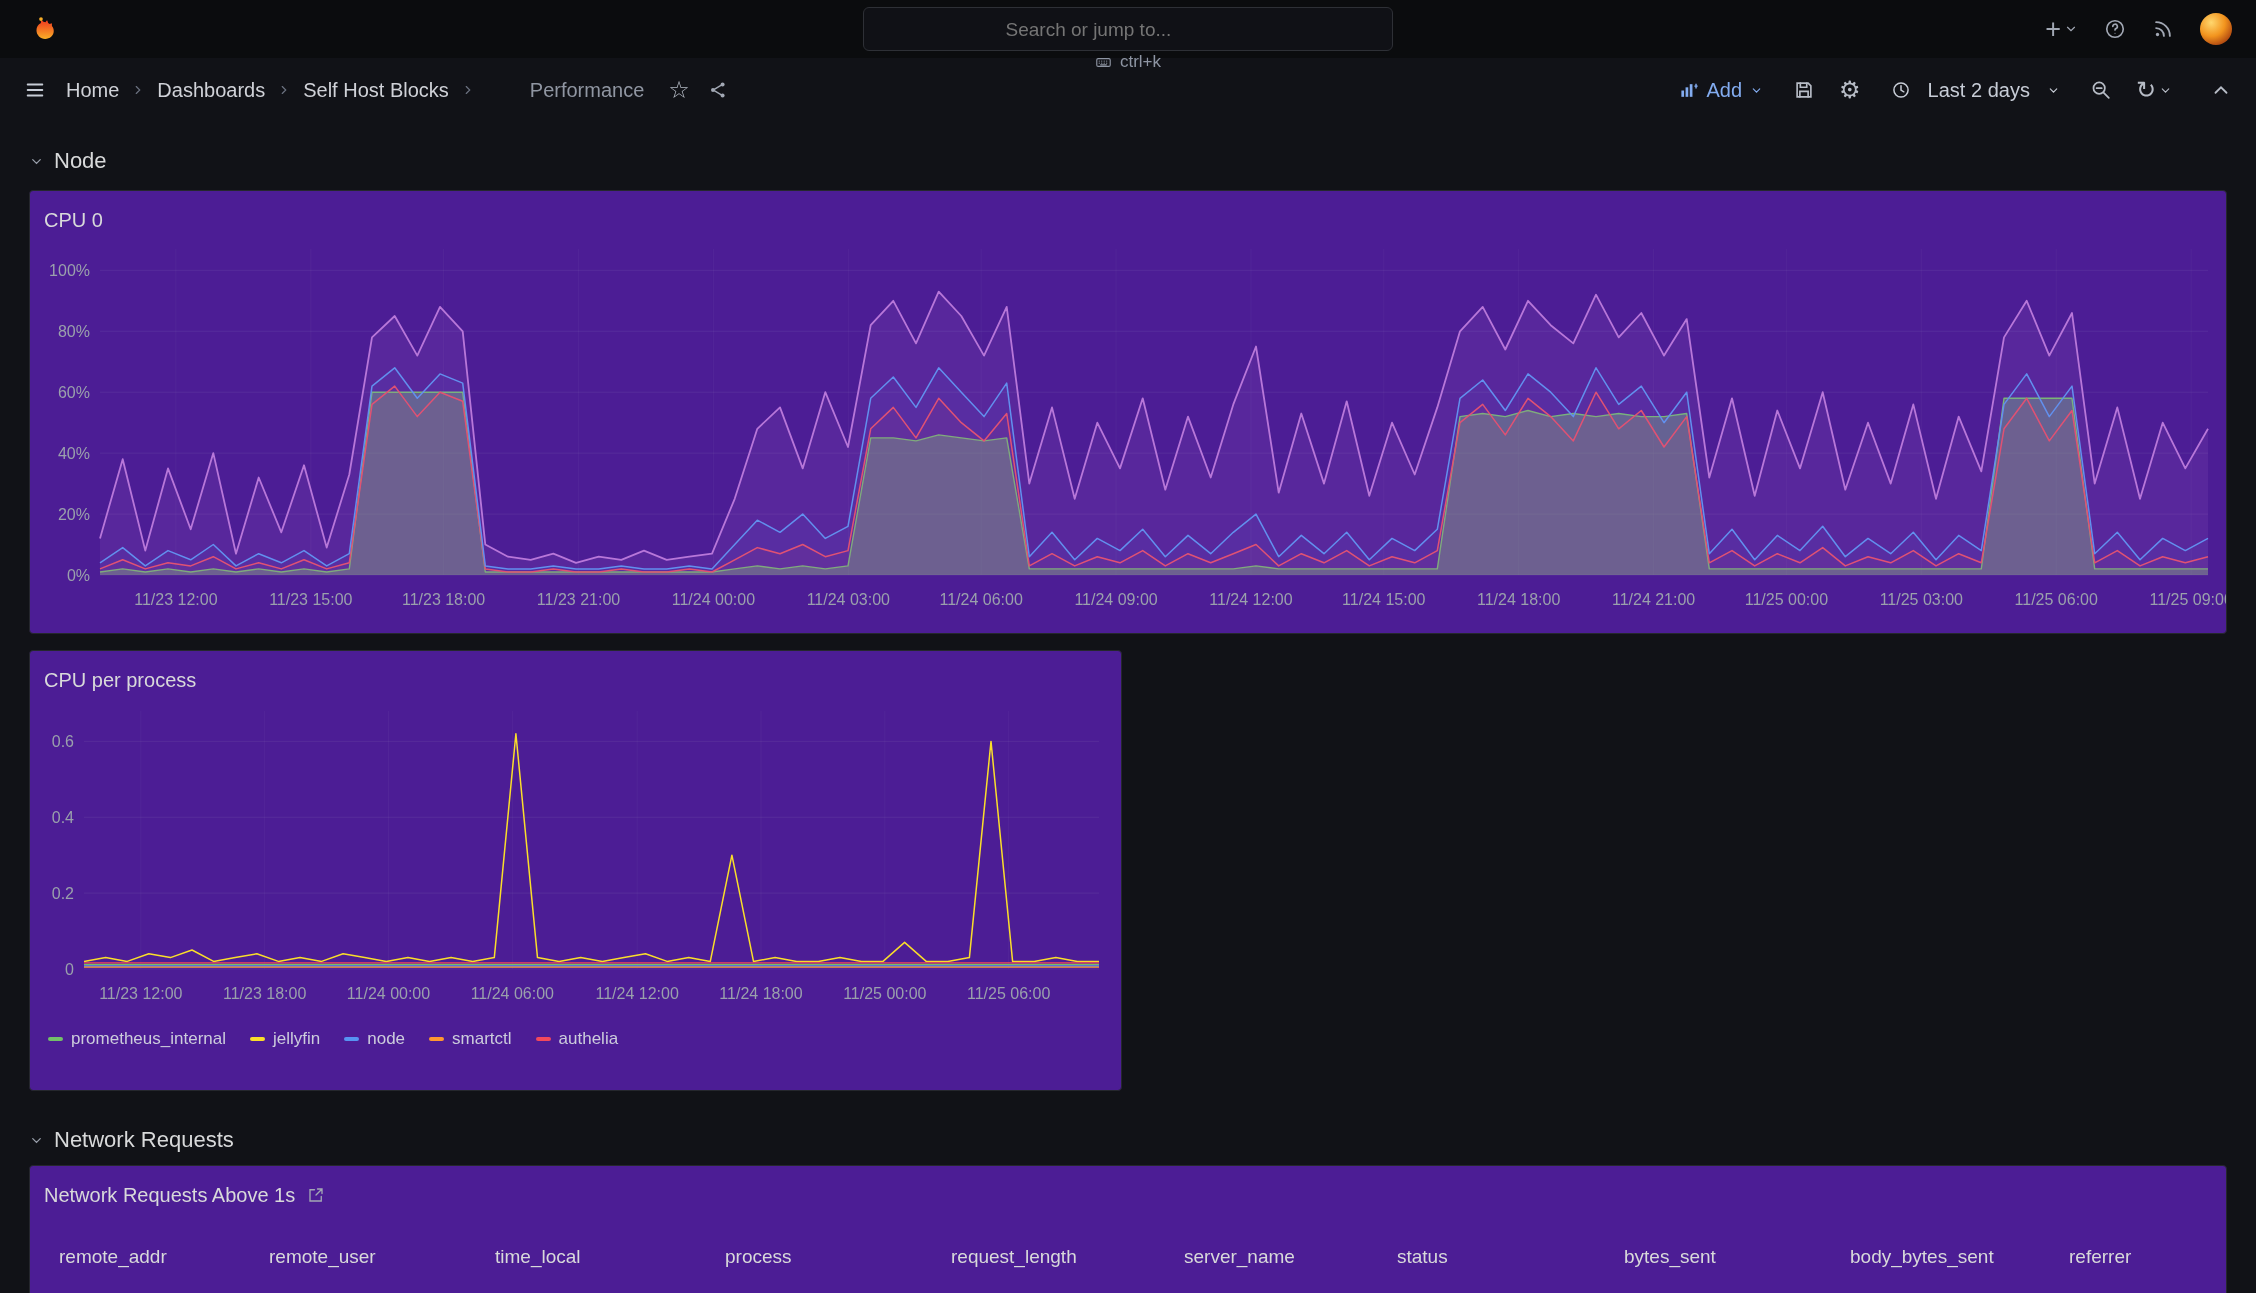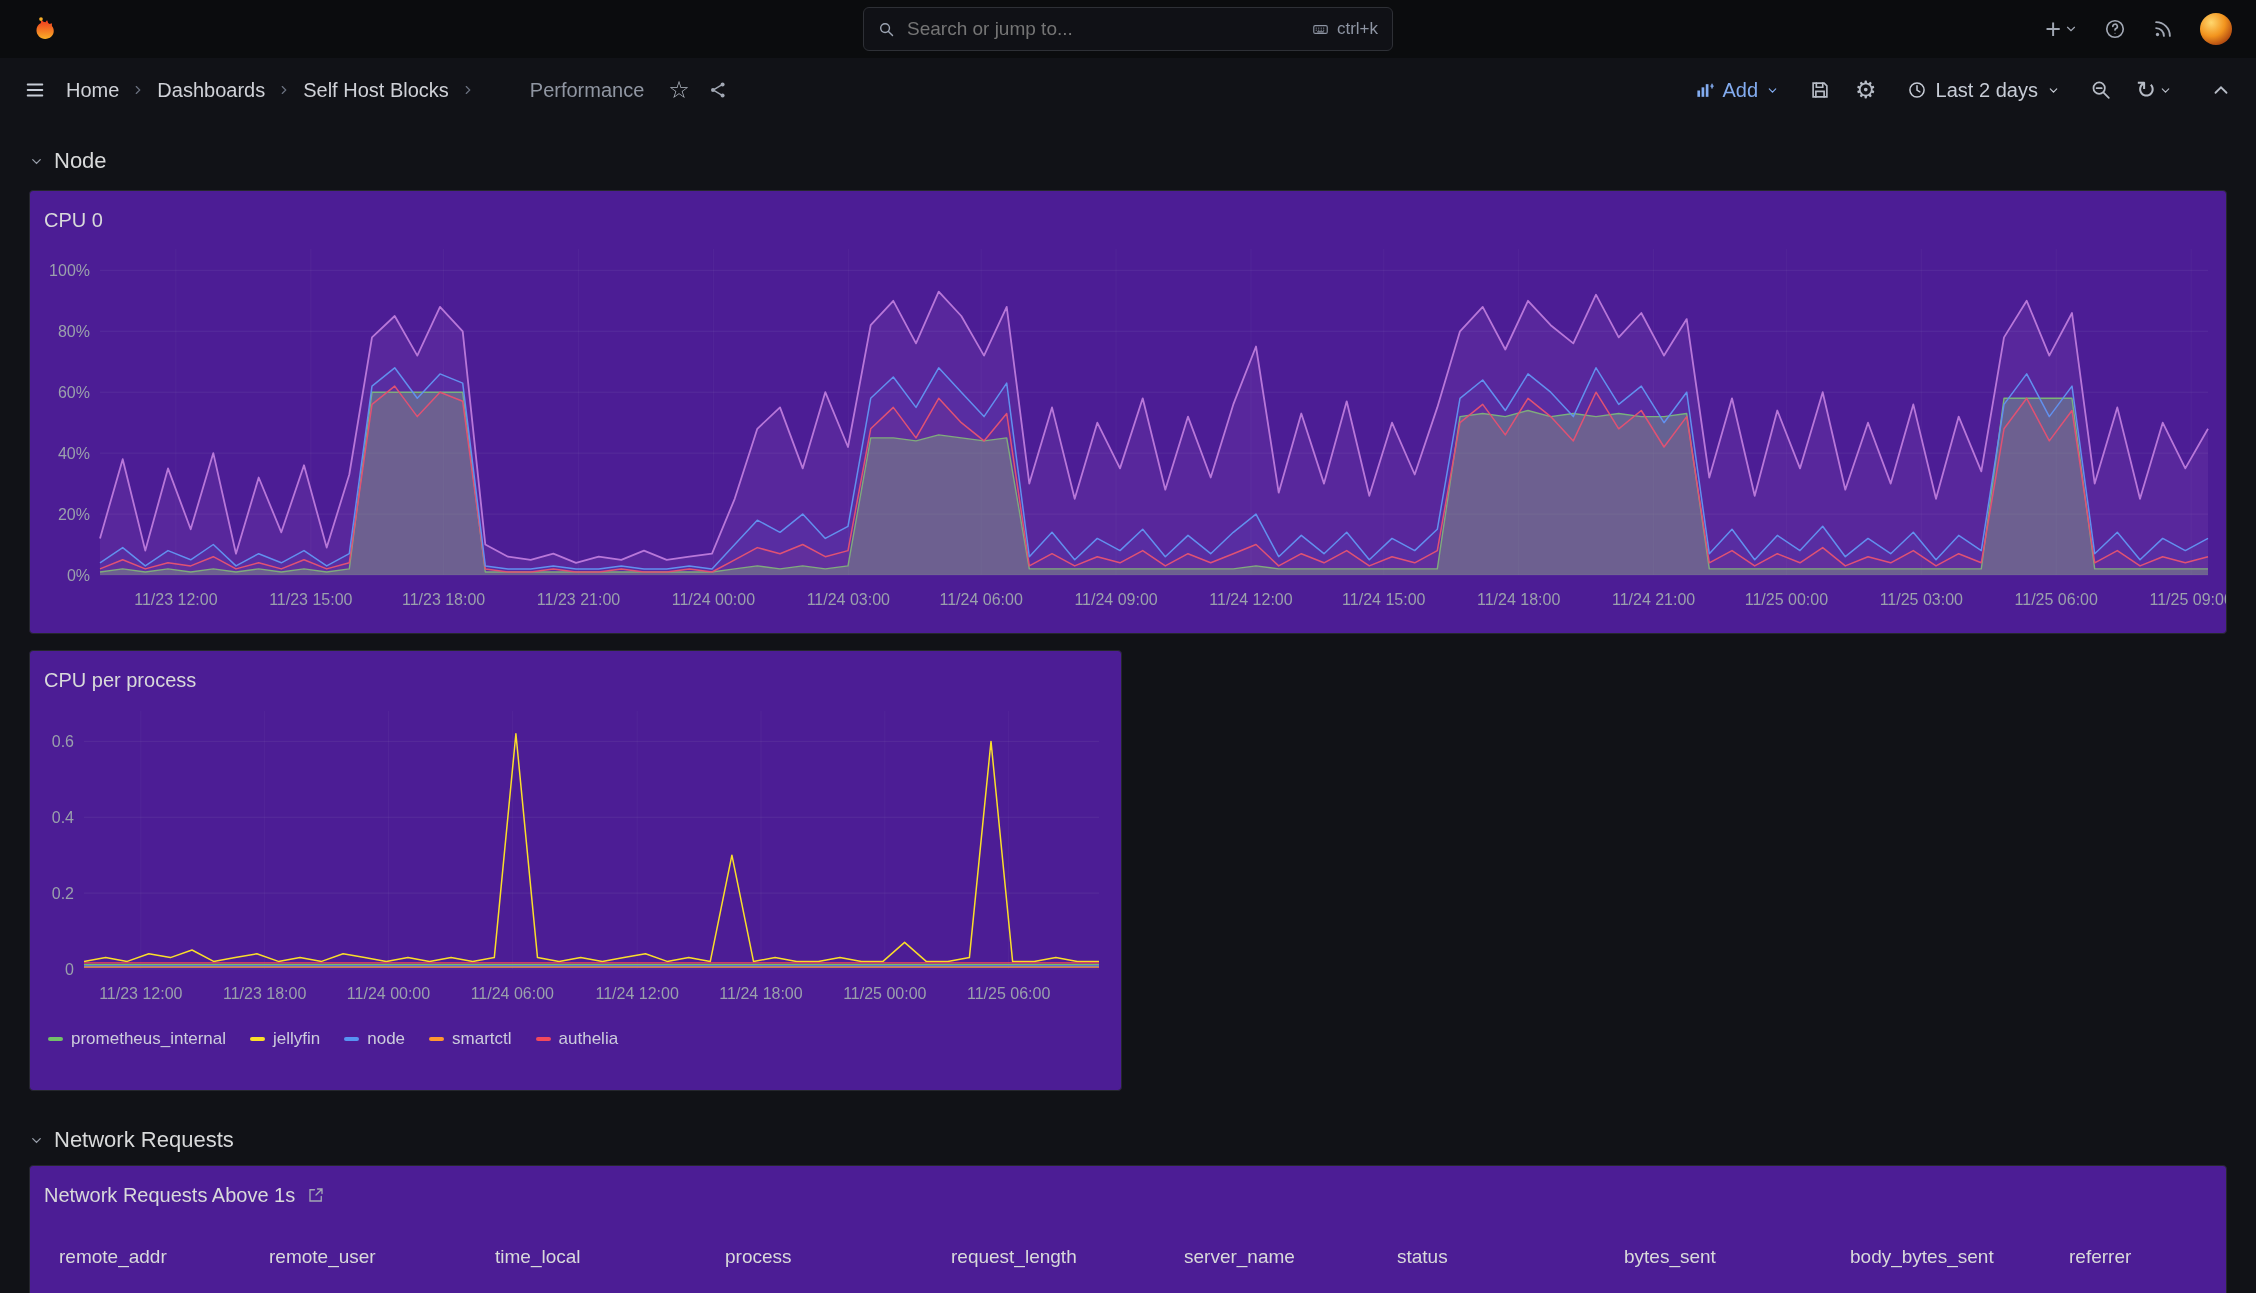--- a/index.html
+++ b/index.html
@@ -13,41 +13,41 @@
   svg text { font-family:"Liberation Sans", sans-serif; }
   .icon { width:22px; height:22px; stroke:currentColor; fill:none; stroke-width:2; stroke-linecap:round; }
   .icon-sm { width:17px; height:17px; stroke:currentColor; fill:none; stroke-width:2; stroke-linecap:round; }
 
   
   .topbar { height:58px; background:#0b0c0e; display:flex; align-items:center; padding:0 24px; position:relative; }
   .logo { width:34px; height:34px; cursor:pointer; }
   .search {
     position:absolute; left:50%; transform:translateX(-50%);
     width:530px; height:44px; background:#101116; border:1px solid #2e3036; border-radius:6px;
-    display:flex; align-items:center; gap:10px; padding:0 14px; color:#9da5b3; cursor:text;
+    display:flex; align-items:center; gap:10px; padding:0 14px; color:#9da5b3; cursor:text;flex-direction:column;
   }
   .search input { flex:1; background:transparent; border:none; outline:none; color:#9da5b3; font-size:19px; font-family:inherit; }
   .kbd-hint { display:flex; align-items:center; gap:8px; color:#8e95a3; font-size:17px; }
   .top-right { margin-left:auto; display:flex; align-items:center; gap:26px; color:#a2a8b4; }
   .iconbtn { display:flex; align-items:center; gap:3px; cursor:pointer; color:#a2a8b4; background:none; border:none; padding:0; font-family:inherit; }
   .plus-glyph { font-size:27px; font-weight:300; line-height:1; color:#a2a8b4; }
   .avatar { width:32px; height:32px; border-radius:50%; cursor:pointer;
     background:radial-gradient(circle at 35% 30%, #ffd76e 0%, #f2941e 45%, #b64f12 75%, #6e3a0c 100%); }
 
   
   .toolbar { height:64px; display:flex; align-items:center; padding:0 24px; gap:20px; }
   .crumbs { display:flex; align-items:center; gap:12px; font-size:20px; }
   .crumb { color:#d0d2d8; cursor:pointer; white-space:nowrap; }
   .crumb.current { color:#9096a2; cursor:default;margin-left:43px; }
   .crumb-sep { color:#6b7280; display:flex; }
   .tool-left-icons { display:flex; align-items:center; gap:18px; margin-left:4px; color:#a2a8b4; }
   .star-glyph { font-size:24px; line-height:1; cursor:pointer; color:#b4bac4; }
   .tool-right { margin-left:auto; display:flex; align-items:center; gap:24px; color:#b7bcc6; }
   .addbtn { display:flex; align-items:center; gap:8px; color:#83acf0; font-size:20px; cursor:pointer; background:none; border:none; font-family:inherit; }
-  .timebtn { display:flex; align-items:center; gap:9px; font-size:20px; color:#c7ccd6; cursor:pointer; background:none; border:none; font-family:inherit; }
+  .timebtn { display:flex; align-items:center; gap:17px; font-size:20px; color:#c7ccd6; cursor:pointer; background:none; border:none; font-family:inherit; }
   .refresh-glyph { font-size:24px; line-height:1; }
   .gear-glyph { font-size:24px; line-height:1; }
   .collapse-btn { margin-left:14px; }
 
   
   .content { padding:0 29px; }
   .section-h { display:flex; align-items:center; gap:10px; font-size:22px; font-weight:500; color:#d8d9da; cursor:pointer; }
   .section-h.first { margin:26px 0 16px; }
   .section-h.later { margin:36px 0 12px; }
   .chev { color:#9aa0ac; display:flex; }

